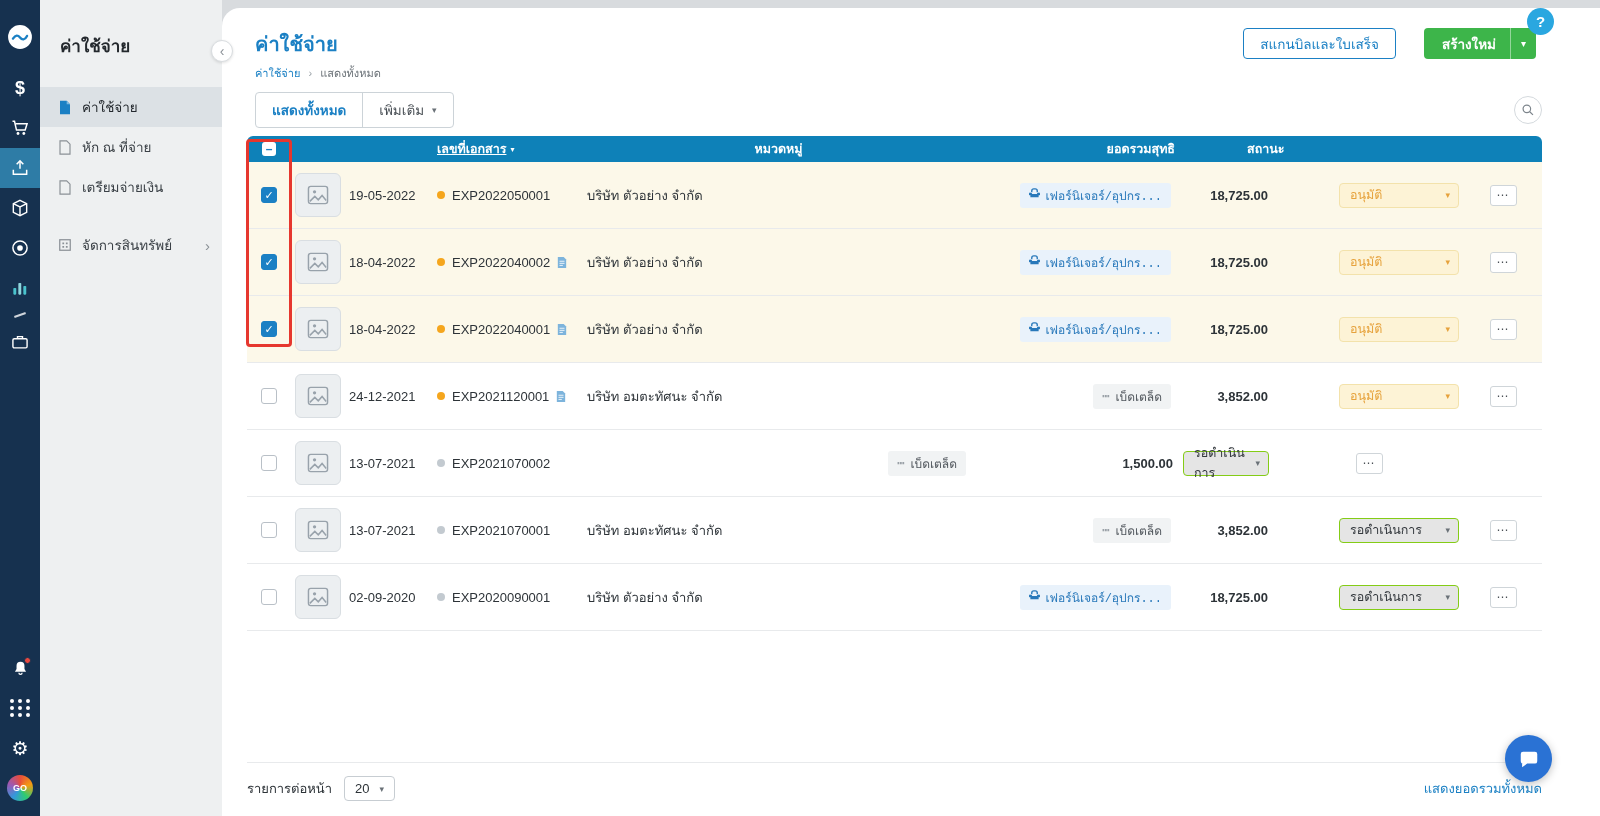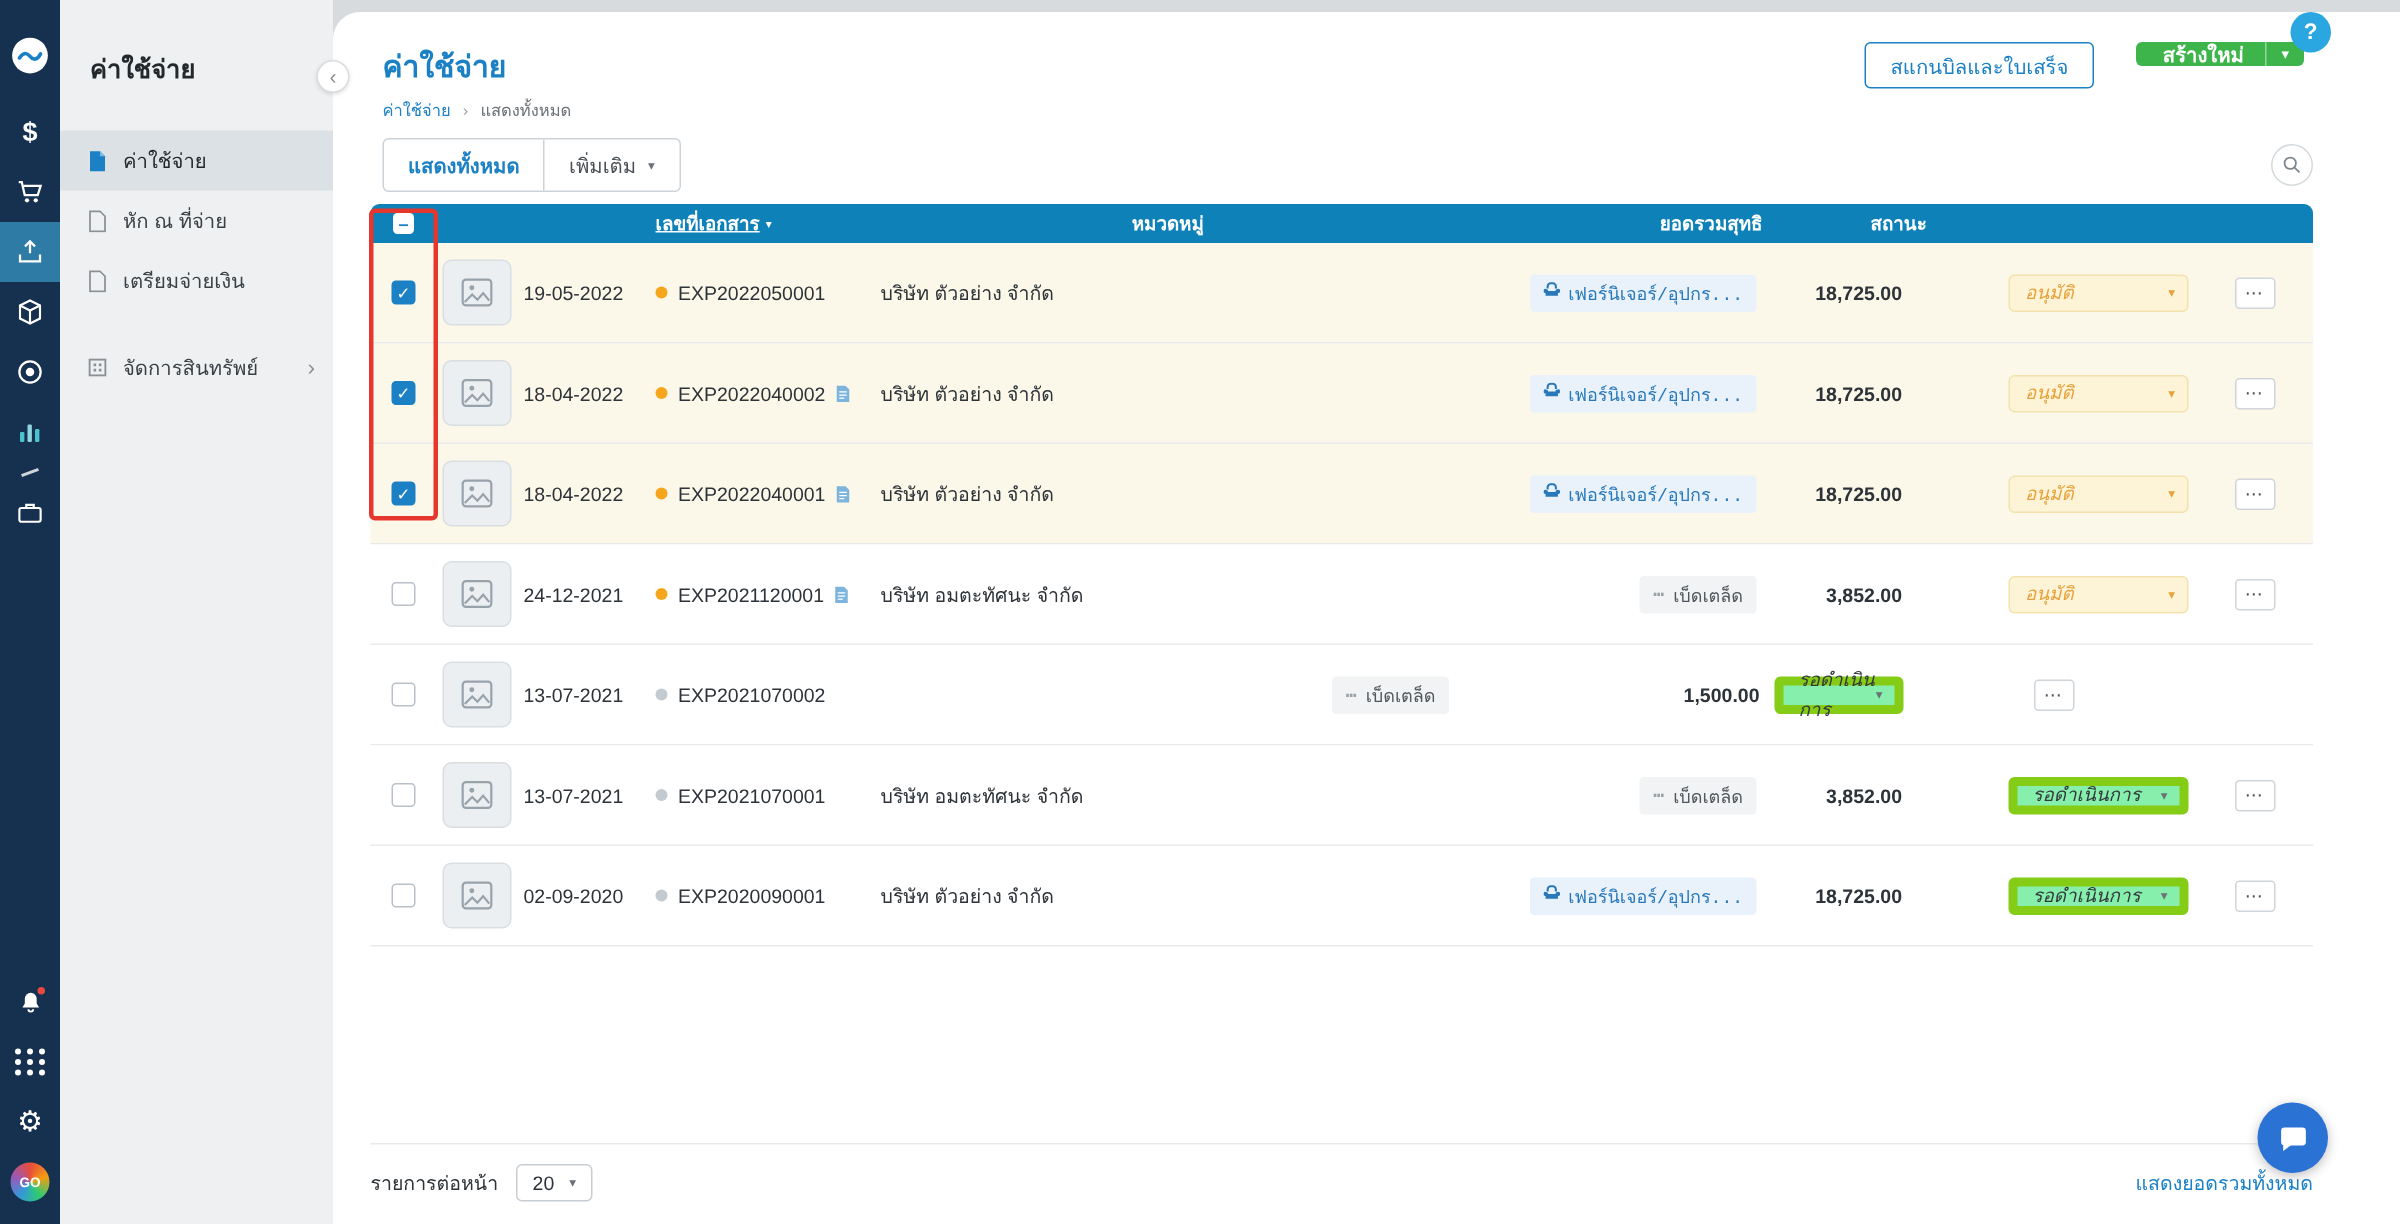--- a/index.html
+++ b/index.html
@@ -51,21 +51,21 @@
     border-radius:18px 0 0 0; display:flex; flex-direction:column; overflow:hidden; }
   .card-header { display:flex; justify-content:space-between; align-items:flex-start; padding:20px 64px 0 33px; }
   .page-title { font-size:20px; font-weight:bold; color:#1b80c4; }
   .breadcrumb { margin-top:4px; font-size:11px; }
   .bc-link { color:#1b80c4; cursor:pointer; text-decoration:none; }
   .bc-sep { color:#9aa1a7; margin:0 5px; }
   .bc-cur { color:#6a7177; }
   .header-actions { display:flex; gap:28px; }
   .btn-outline { height:31px; padding:0 16px; background:#fff; border:1px solid #1b80c4; border-radius:4px;
     color:#1b80c4; font-size:13.5px; cursor:pointer; font-family:inherit; }
-  .btn-green { height:16px; padding:0 0 0 18px; background:#3db54a; border:none; border-radius:4px;
+  .btn-green { height:31px; padding:0 0 0 18px; background:#3db54a; border:none; border-radius:4px;
     color:#fff; font-size:13.5px; font-weight:bold; cursor:pointer; display:flex; align-items:center; font-family:inherit; }
   .btn-green .btn-caret { margin-left:14px; padding:0 10px; border-left:1px solid rgba(255,255,255,.45);
     font-size:10px; align-self:stretch; display:flex; align-items:center; }
 
   .toolbar { display:flex; justify-content:space-between; align-items:center; padding:10px 58px 0 33px; }
   .tabs { display:inline-flex; border:1px solid #ccd3d8; border-radius:4px; background:#fff; overflow:hidden; }
   .tab { padding:6px 16px; font-size:13.5px; cursor:pointer; display:flex; align-items:center; gap:8px; }
   .tab.active { color:#1b80c4; font-weight:bold; border-right:1px solid #ccd3d8; }
   .tab.more { color:#4a5056; }
   .caret { font-size:9px; color:#6a7177; }
@@ -104,24 +104,24 @@
   .attach { display:flex; }
   .td.cat { display:flex; justify-content:flex-end; padding-right:8px;font-family:Liberation Mono, monospace; }
   .chip { display:inline-flex; align-items:center; gap:5px; padding:3px 9px; border-radius:3px; font-size:12px;
     max-width:195px; white-space:nowrap; cursor:pointer; }
   .chip.furniture { background:#e9f2fb; color:#2878ba; }
   .chip.misc { background:#f1f3f4; color:#50565c; }
   .chip-dots { color:#9aa1a7; font-weight:bold; letter-spacing:1px; }
   .td.amt { text-align:right; font-weight:bold; padding-right:6px; }
   .td.status { display:flex; justify-content:flex-end; padding-right:5px; }
   .status-select { width:120px; height:25px; border-radius:4px; display:flex; align-items:center;
-    justify-content:space-between; padding:0 8px 0 10px; font-size:12.5px; cursor:pointer;font-style:italic; }
+    justify-content:space-between; padding:0 8px 0 10px; font-size:12.5px; cursor:pointer; }
   .status-select.approved { background:#fdf3d6; border:1px solid #f3e2ab; color:#e6a23c; }
   .status-select.approved .caret { color:#e6a23c; }
-  .status-select.pending { background:#86efac; border:6px solid #84cc16; color:#33383d; }
+  .status-select.pending { background:#e5e5e5; border:1px solid #84cc16; color:#33383d; }
   .td.act { display:flex; justify-content:center; }
   .more-btn { width:27px; height:21px; border:1px solid #cfd5d9; border-radius:3px; background:#fff;
     color:#4a5056; font-size:12px; line-height:1; cursor:pointer; letter-spacing:1px; }
 
   .flex-spacer { flex:1; }
   .card-footer { margin:0 58px 0 25px; border-top:1px solid #e8eaec; padding:13px 0 15px;
     display:flex; justify-content:space-between; align-items:center; }
   .per-page { display:flex; align-items:center; gap:12px; font-size:13px; color:#2d3338; }
   .pp-select { display:flex; align-items:center; gap:10px; border:1px solid #c7cdd2; border-radius:4px;
     padding:4px 10px; font-size:13px; cursor:pointer; }

